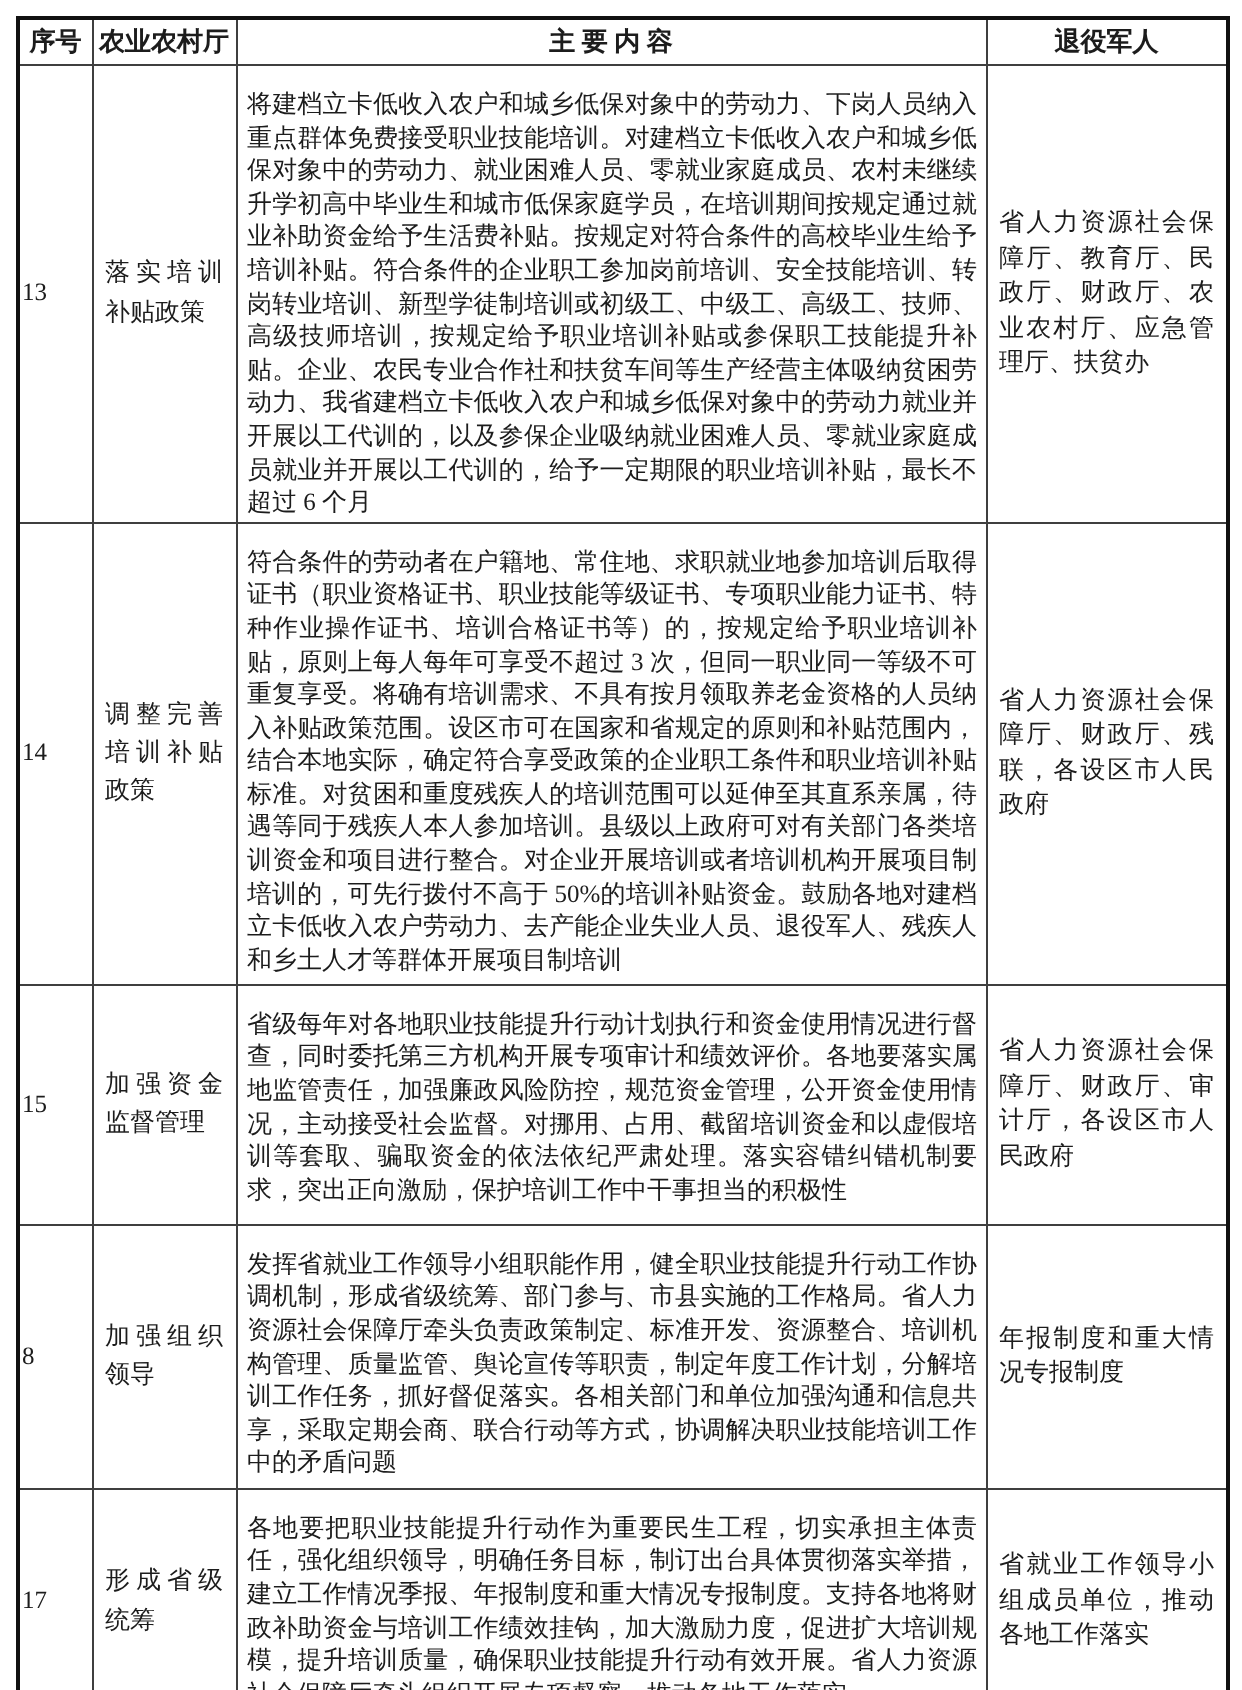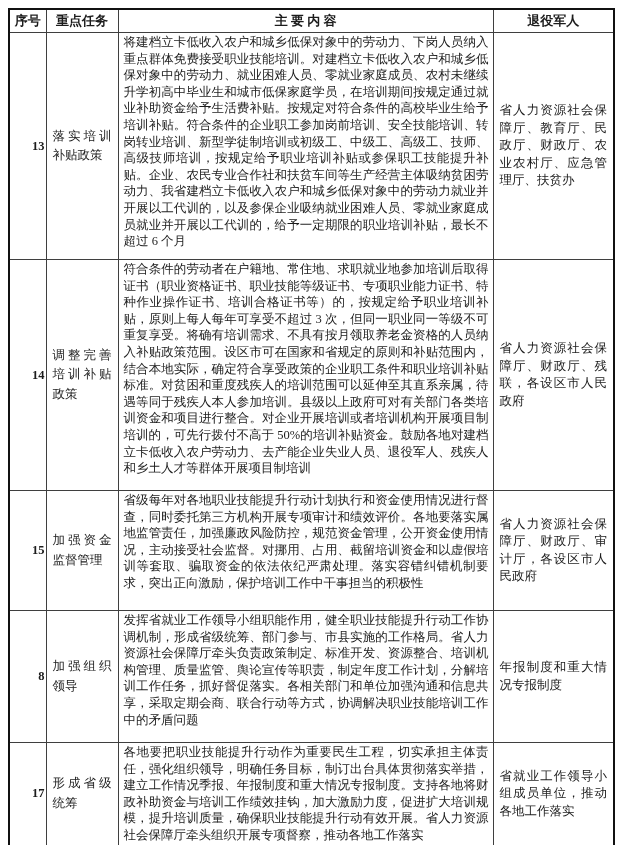--- a/index.html
+++ b/index.html
@@ -36,39 +36,38 @@
   }
   table.doc-table th {
     font-size: 13px;
     font-weight: bold;
     text-align: center;
     vertical-align: middle;
     padding: 2px 1px;
     white-space: nowrap;
   }
   td.cell-no {
-    text-align: right;
+    text-align: left;
     vertical-align: middle;
     font-size: 12.5px;
     font-family: "Liberation Serif", "DejaVu Serif", serif;
-    font-weight: bold;
   }
   td.cell-task {
     vertical-align: middle;
     font-size: 12.5px;
     padding: 2px 6px;
     text-align: justify;
     text-justify: inter-character;
     line-height: 1.55;
   }
   td.cell-main {
     vertical-align: top;
     font-size: 12.5px;
     line-height: 16.6px;
-    padding: 1px 4px 1px 5px;
+    padding: 11px 4px 1px 5px;
     text-align: justify;
     text-justify: inter-character;
   }
   td.cell-unit {
     vertical-align: middle;
     font-size: 12.5px;
     line-height: 17.5px;
     padding: 10px 6px;
     text-align: justify;
     text-justify: inter-character;
@@ -81,21 +80,21 @@
   <table class="doc-table">
     <colgroup>
       <col class="c-no">
         <col class="c-task">
         <col class="c-main">
         <col class="c-unit">
     </colgroup>
     <thead>
       <tr style="height:22px;">
         <th>序号</th>
-        <th>重点任务</th>
+        <th>农业农村厅</th>
         <th>主 要 内 容</th>
         <th>退役军人</th>
       </tr>
     </thead>
     <tbody>
       <tr style="height:227px;">
         <td class="cell-no">13</td>
         <td class="cell-task">落实培训补贴政策</td>
         <td class="cell-main">将建档立卡低收入农户和城乡低保对象中的劳动力、下岗人员纳入重点群体免费接受职业技能培训。对建档立卡低收入农户和城乡低保对象中的劳动力、就业困难人员、零就业家庭成员、农村未继续升学初高中毕业生和城市低保家庭学员，在培训期间按规定通过就业补助资金给予生活费补贴。按规定对符合条件的高校毕业生给予培训补贴。符合条件的企业职工参加岗前培训、安全技能培训、转岗转业培训、新型学徒制培训或初级工、中级工、高级工、技师、高级技师培训，按规定给予职业培训补贴或参保职工技能提升补贴。企业、农民专业合作社和扶贫车间等生产经营主体吸纳贫困劳动力、我省建档立卡低收入农户和城乡低保对象中的劳动力就业并开展以工代训的，以及参保企业吸纳就业困难人员、零就业家庭成员就业并开展以工代训的，给予一定期限的职业培训补贴，最长不超过 6 个月</td>
         <td class="cell-unit">省人力资源社会保障厅、教育厅、民政厅、财政厅、农业农村厅、应急管理厅、扶贫办</td>

